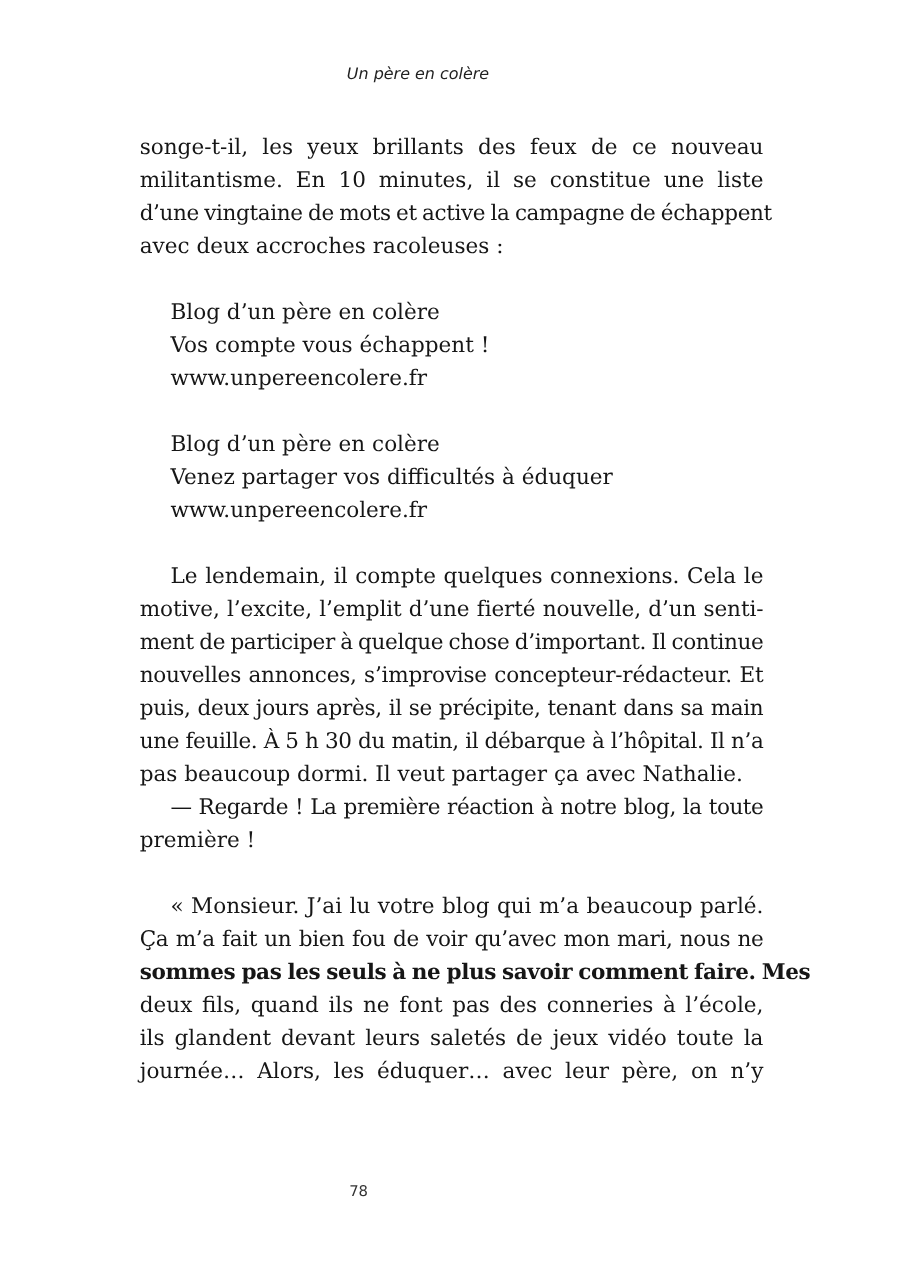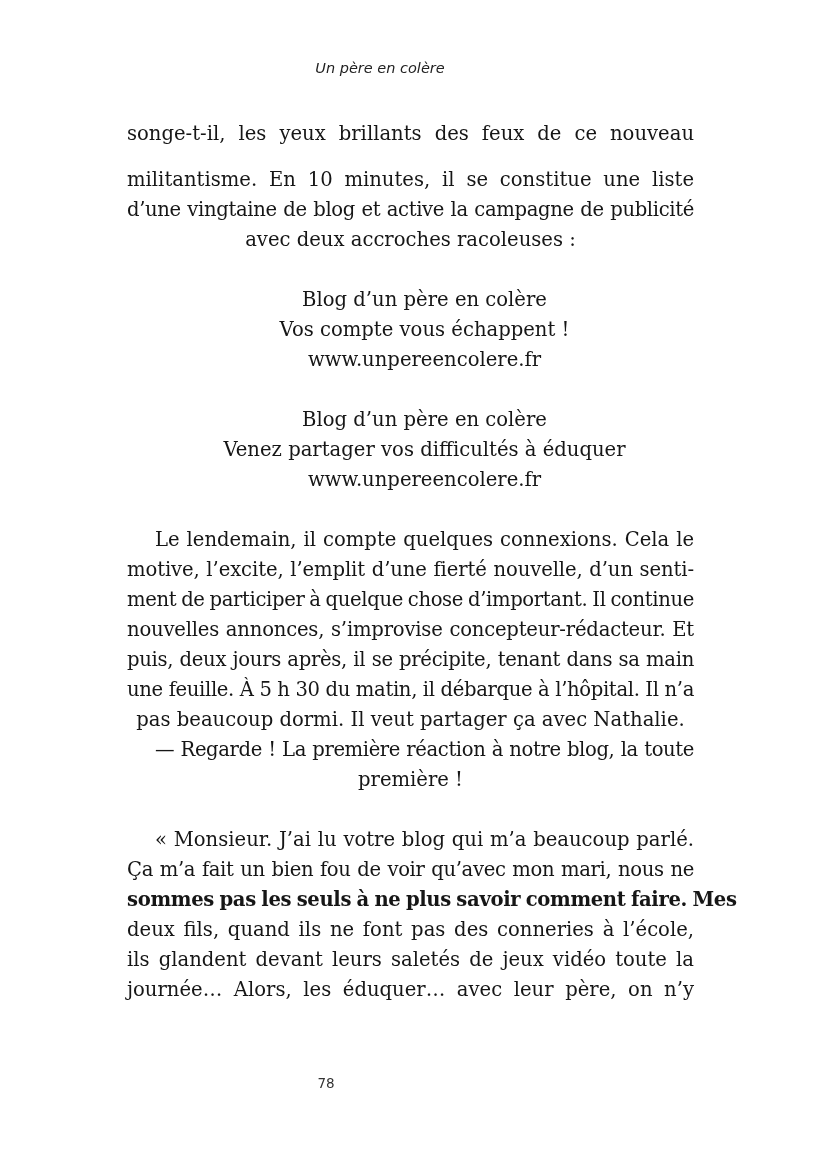--- a/index.html
+++ b/index.html
@@ -33,21 +33,20 @@
       font-family: "DejaVu Serif", serif;
       font-size: 19.6px;
       line-height: 30px;
       color: #161616;
     }
     .line {
       display: block;
       height: 30px;
       white-space: nowrap;
       overflow: visible;
-      text-align: center;
     }
     .line.justify {
       text-align: justify;
       text-align-last: justify;
       white-space: normal;
     }
     .line.indent {
       text-indent: 28px;
     }
     .line.quote {
@@ -74,22 +73,22 @@
   </style>
 </head>
 <body>
 
 <div class="running-head">Un père en colère</div>
 
 <div class="text-block">
 
   <div>
     <span class="line justify" style="white-space: nowrap;">songe-t-il, les yeux brillants des feux de ce nouveau</span>
-    <span class="line justify" style="white-space: nowrap; margin-top: 16px;">militantisme. En 10 minutes, il se constitue une liste</span>
-    <span class="line justify tight" style="white-space: nowrap;">d’une vingtaine de blog et active la campagne de publicité</span>
+    <span class="line justify" style="white-space: nowrap;">militantisme. En 10 minutes, il se constitue une liste</span>
+    <span class="line justify tight" style="white-space: nowrap;">d’une vingtaine de mots et active la campagne de échappent</span>
     <span class="line" style="white-space: nowrap;">avec deux accroches racoleuses :</span>
   </div>
   <span class="blank"></span>
 
   <div>
     <span class="line quote" style="white-space: nowrap;">Blog d’un père en colère</span>
     <span class="line quote" style="white-space: nowrap;">Vos compte vous échappent !</span>
     <span class="line quote" style="white-space: nowrap;">www.unpereencolere.fr</span>
   </div>
   <span class="blank"></span>

